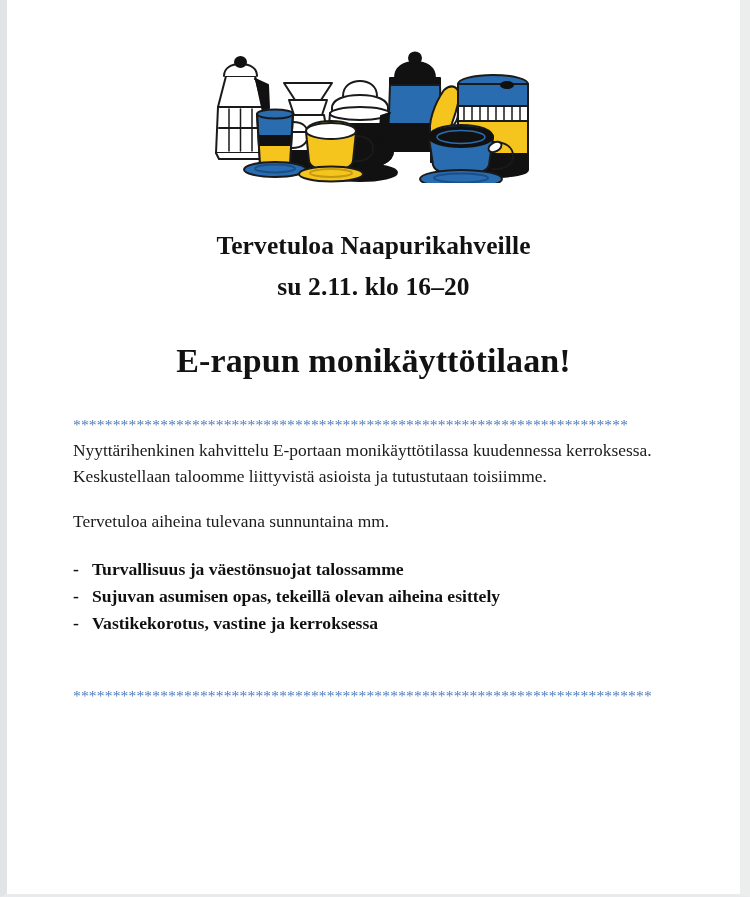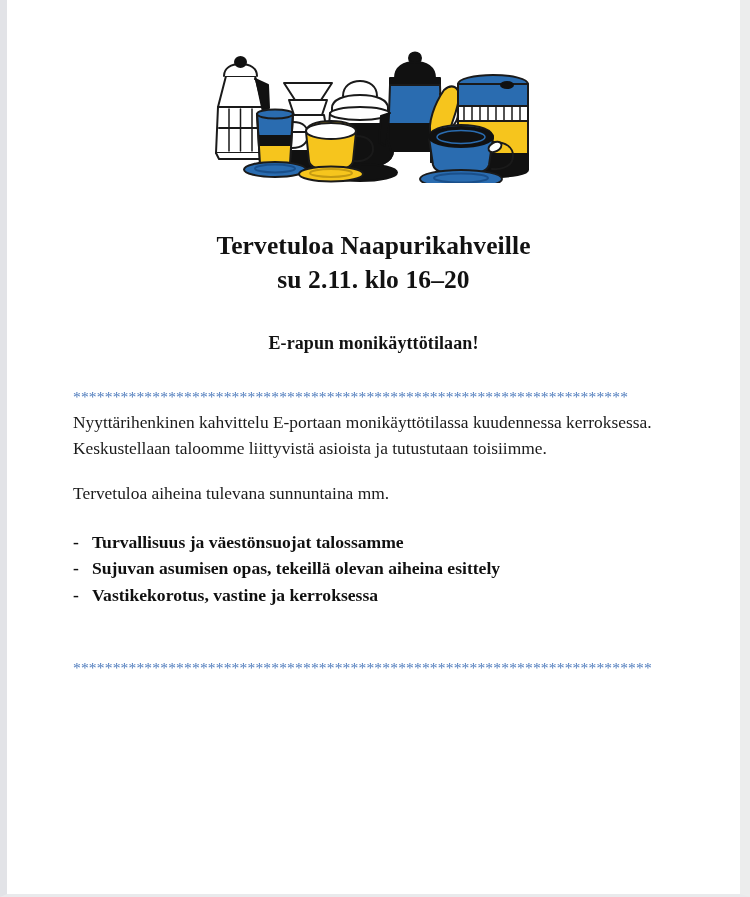--- a/index.html
+++ b/index.html
@@ -49,27 +49,28 @@
   .heading-block {
     margin-top: 46px;
     text-align: center;
   }
   .heading-line {
     font-size: 25.5px;
     font-weight: 700;
     line-height: 1.32;
     letter-spacing: 0.1px;
     color: #121212;
+    margin-top: 7px;
   }
   .subheading-block {
     margin-top: 36px;
     text-align: center;
   }
   .subheading {
-    font-size: 18px;
+    font-size: 34px;
     font-weight: 700;
     line-height: 1.3;
     letter-spacing: 0.1px;
     color: #121212;
   }
 
   
   .body-region {
     margin-top: 33px;
     padding-left: 66px;

